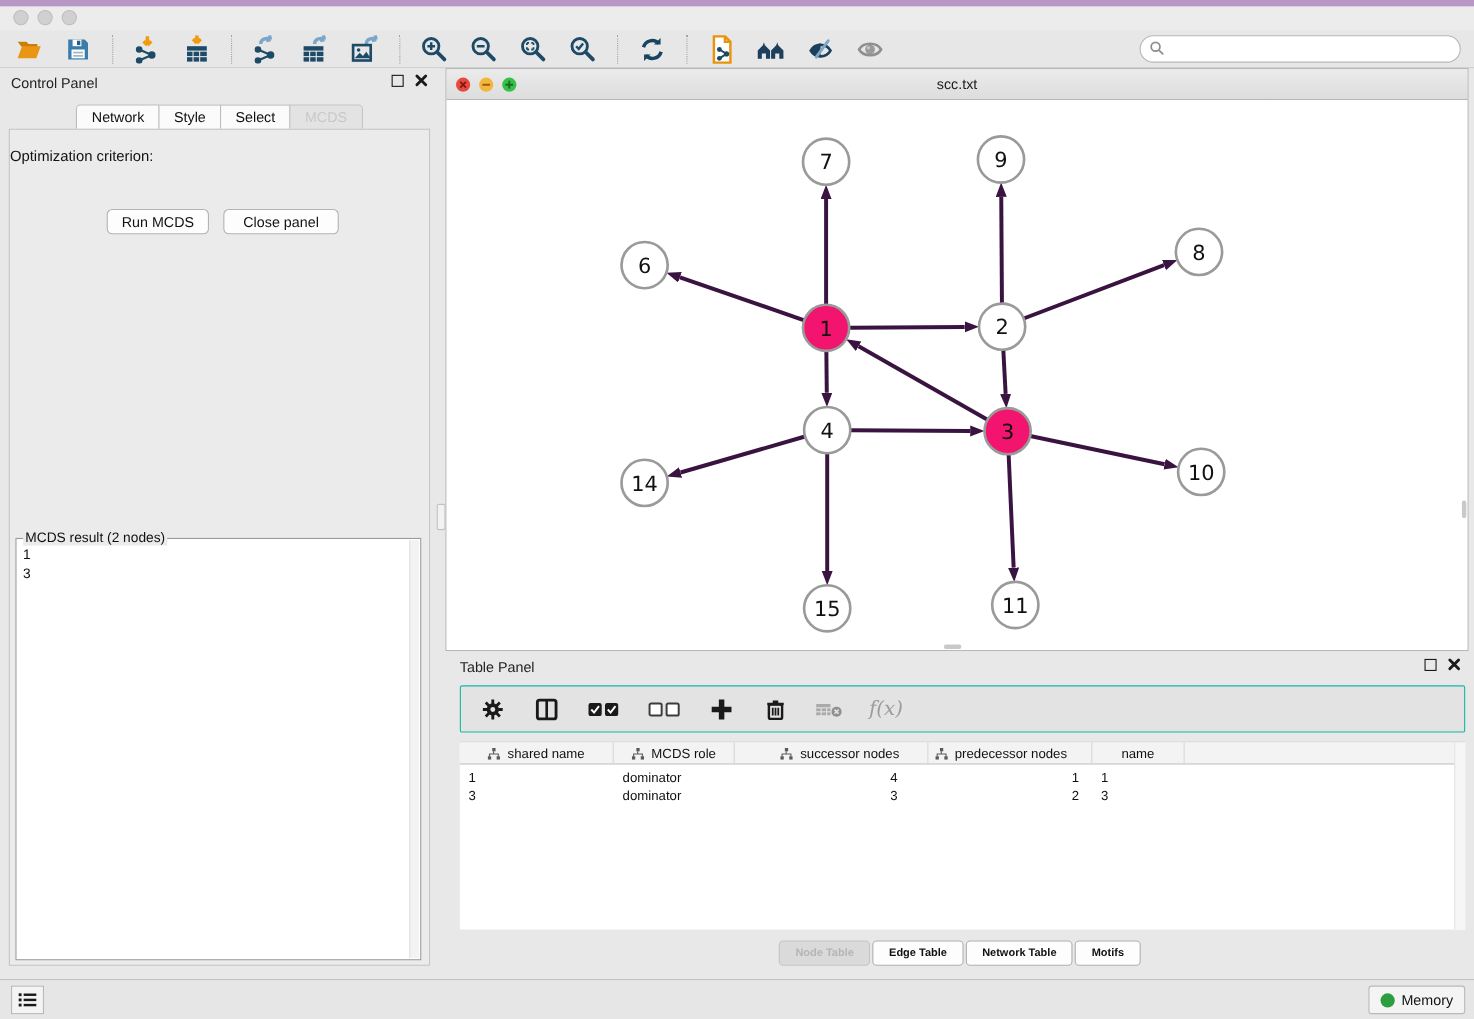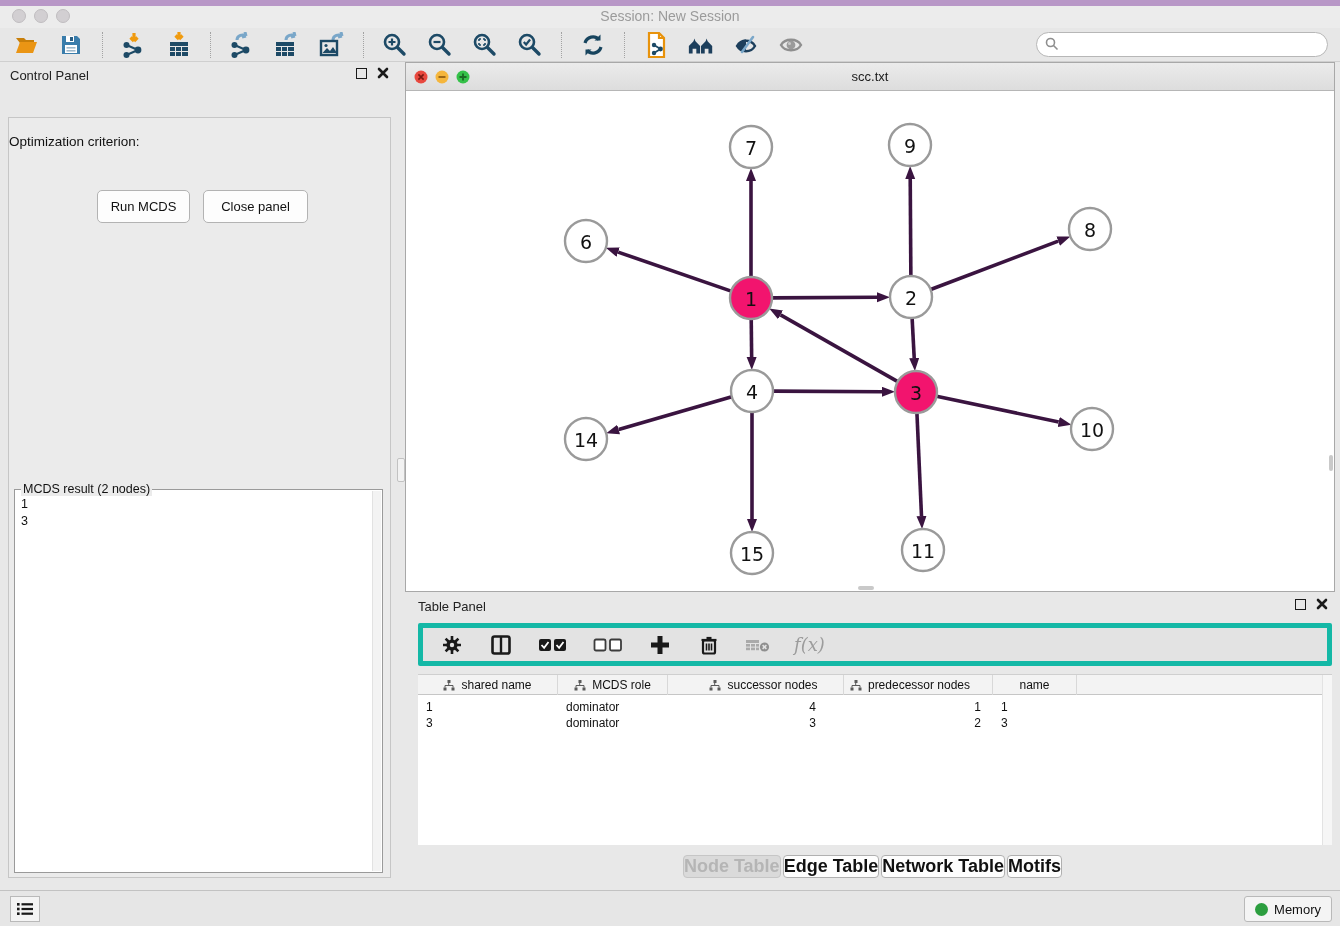--- a/index.html
+++ b/index.html
@@ -29,21 +29,21 @@
   .ctabs { position:absolute; top:33px; left:0; right:0; display:flex; justify-content:center; }
   .ctab { font-size:13px; padding:3px 13px 4px; border:1px solid #bdbdbd; background:#fbfbfb; color:#111; margin-left:-1px; cursor:pointer; }
   .ctab:first-child { border-radius:4px 0 0 0; margin-left:0; }
   .ctab:last-child { border-radius:0 4px 0 0; }
   .ctab.active { background:#e3e3e3; color:#c8c8c8; border-color:#c6c6c6; }
   .cp-body { position:absolute; left:8px; right:8px; top:55px; bottom:2px; border:1px solid #c6c6c6; background:#ebebeb; }
   .opt-label { position:absolute; top:16px; left:0; right:0; font-size:13.5px; color:#111; }
   .combo { position:absolute; left:37px; top:40px; width:308px; height:23px; background:#fff; border:1px solid #b3b3b3; border-radius:5px; font-size:13px; color:#111; display:flex; align-items:center; padding:0 24px 0 10px; cursor:pointer; }
   .combo .stepper { position:absolute; right:7px; top:3px; width:10px; height:16px; display:flex; flex-direction:column; align-items:center; justify-content:space-between; }
   .combo .stepper svg { display:block; }
-  .btn { position:absolute; height:33px; background:#fdfdfd; border:1px solid #b3b3b3; border-radius:5px; font-size:13px; color:#111; display:flex; align-items:center; justify-content:center; cursor:pointer; }
+  .btn { position:absolute; height:23px; background:#fdfdfd; border:1px solid #b3b3b3; border-radius:5px; font-size:13px; color:#111; display:flex; align-items:center; justify-content:center; cursor:pointer; }
   .btn-run { left:88px; top:72px; width:93px; }
   .btn-close { left:194px; top:72px; width:105px; }
   .result-box { position:absolute; left:5px; right:7px; top:371px; bottom:4px; border:1px solid #9a9a9a; background:#fff; }
   .result-legend { position:absolute; top:-8px; left:6px; background:#ebebeb; font-size:12.5px; color:#111; padding:0 2px; }
   .result-pre { position:absolute; inset:6px 12px 2px 6px; font-family:"Liberation Sans",sans-serif; font-size:12.5px; line-height:17px; color:#111; white-space:pre; }
   .result-scroll { position:absolute; top:1px; bottom:1px; right:1px; width:9px; background:#f3f3f3; border-left:1px solid #e2e2e2; }
 
   .divider-handle { position:absolute; left:397px; top:458px; width:8px; height:24px; background:#f2f2f2; border:1px solid #c2c2c2; border-radius:2px; }
 
   
@@ -52,52 +52,51 @@
   .net-title { position:absolute; left:0; right:0; top:6px; text-align:center; font-size:13px; color:#1a1a1a; }
   .net-lights { position:absolute; left:8px; top:7px; display:flex; gap:7px; }
   .net-canvas { position:absolute; top:28px; left:0; right:0; bottom:0; background:#fff; }
   .net-canvas svg { position:absolute; inset:0; }
   .net-hscroll-hint { position:absolute; left:452px; bottom:1px; width:16px; height:4px; background:#c9c9c9; border-radius:2px; }
   .net-vscroll-hint { position:absolute; right:1px; top:392px; width:4px; height:16px; background:#c9c9c9; border-radius:2px; }
 
   
   .table-panel { position:absolute; left:405px; top:592px; width:935px; height:298px; background:#e8e8e8; }
   .tp-head { position:absolute; top:7px; left:13px; font-size:13px; color:#222; }
-  .tp-toolbar { position:absolute; top:31px; left:13px; right:8px; height:43px; background:#e3e3e3; border:5px solid #14b8a6; border-radius:2px; display:flex; align-items:center; gap:23px; padding:0 16px; }
+  .tp-toolbar { position:absolute; top:31px; left:13px; right:8px; height:43px; background:#e3e3e3; border:1px solid #14b8a6; border-radius:2px; display:flex; align-items:center; gap:23px; padding:0 16px; }
   .tp-toolbar .tbtn { width:26px; height:26px; }
   .fx { font-family:"DejaVu Serif", serif; font-style:italic; font-size:18px; color:#9c9c9c; }
   .grid-table { position:absolute; top:82px; left:13px; right:8px; height:171px; background:#fff; border-top:1px solid #cfcfcf; }
   .gt-header { position:absolute; top:0; left:0; right:10px; height:20px; background:#f3f3f3; border-bottom:1px solid #c6c6c6; }
   .gt-hcell { position:absolute; top:0; height:20px; border-right:1px solid #d8d8d8; display:flex; align-items:center; justify-content:center; gap:6px; font-size:12px; color:#111; }
   .gt-row { position:absolute; left:0; right:10px; height:16px; }
   .gt-cell { position:absolute; font-size:12px; color:#111; top:0; height:16px; line-height:16px; }
   .gt-vscroll { position:absolute; top:0; bottom:0; right:0; width:10px; background:#f6f6f6; border-left:1px solid #e3e3e3; }
   .tp-tabs { position:absolute; left:0; right:0; top:263px; display:flex; justify-content:center; gap:2px; }
-  .ttab { height:23px; padding:0 0; display:flex; align-items:center; background:#fdfdfd; border:1px solid #b0b0b0; border-radius:4px; font-size:18px; font-weight:700; color:#111; cursor:pointer; }
+  .ttab { height:23px; padding:0 14px; display:flex; align-items:center; background:#fdfdfd; border:1px solid #b0b0b0; border-radius:4px; font-size:10px; font-weight:700; color:#111; cursor:pointer; }
   .ttab.active { background:#dadada; border-color:#c6c6c6; color:#b5b5b5; }
 
   
   .statusbar { position:absolute; left:0; bottom:0; right:0; height:36px; background:#e6e6e6; border-top:1px solid #c2c2c2; }
   .list-btn { position:absolute; left:10px; top:5px; width:30px; height:26px; background:#f4f4f4; border:1px solid #b9b9b9; display:flex; align-items:center; justify-content:center; cursor:pointer; }
   .memory-btn { position:absolute; right:8px; top:5px; height:26px; background:#f4f4f4; border:1px solid #b9b9b9; border-radius:3px; display:flex; align-items:center; gap:6px; padding:0 10px; font-size:13px; color:#111; cursor:pointer; }
   .memory-dot { width:13px; height:13px; border-radius:50%; background:#2c9e3f; }
 </style>
 </head>
 <body>
 
 <div class="window">
 
   <div class="lavender"></div>
   <div class="titlebar">
     <div class="traffic">
       <div class="dot"></div>
       <div class="dot"></div>
       <div class="dot"></div>
     </div>
-    <div class="win-title">Session: New Session</div>
   </div>
 
   <div class="toolbar">
     <div class="tbtn">
       <svg width="26" height="26" viewBox="0 0 26 26">
           <path d="M3 6h8l2 2h8v3H7z" fill="#c87f0a"></path>
           <path d="M7 10h17l-4 11H3z" fill="#ea9514"></path>
         </svg>
     </div>
     <div class="tbtn">
@@ -246,20 +245,26 @@
   </div>
 
   <div class="control-panel">
     <div class="cp-head">Control Panel</div>
     <div class="panel-btns">
       <div class="float-ic"></div>
       <svg width="12" height="12" viewBox="0 0 12 12">
           <path d="M2 2l8 8M10 2l-8 8" stroke="#1a1a1a" stroke-width="2.6" stroke-linecap="round"></path>
         </svg>
     </div>
+    <div class="ctabs">
+        <div class="ctab">Network</div>
+        <div class="ctab">Style</div>
+        <div class="ctab">Select</div>
+        <div class="ctab active">MCDS</div>
+      </div>
     <div class="cp-body">
       <div class="opt-label">Optimization criterion:</div>
       <div class="btn btn-run">Run MCDS</div>
       <div class="btn btn-close">Close panel</div>
       <div class="result-box">
         <div class="result-legend">MCDS result (2 nodes)</div>
         <pre class="result-pre">1
 3</pre>
         <div class="result-scroll"></div>
       </div>

